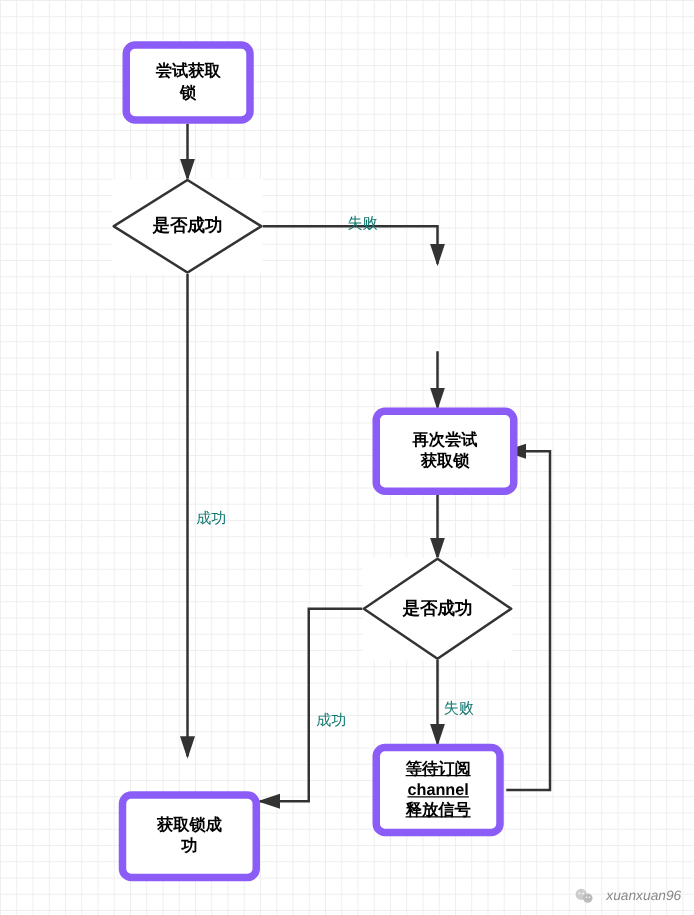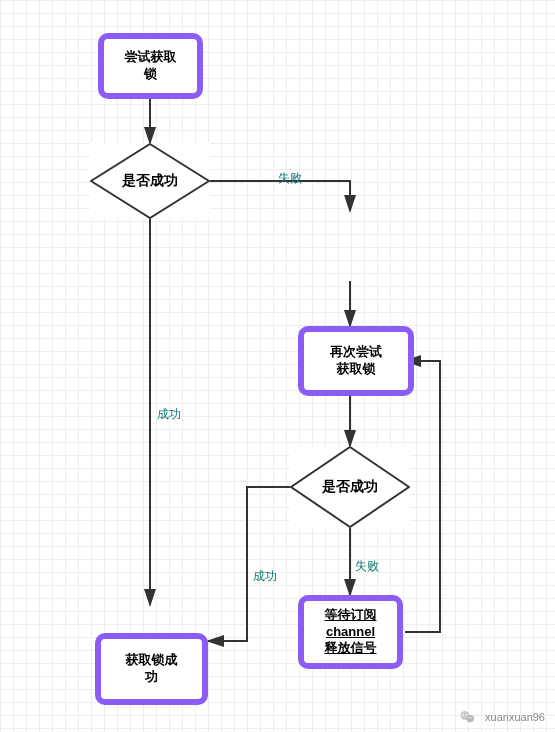--- a/index.html
+++ b/index.html
@@ -64,20 +64,21 @@
     pointer-events: none;
   }
   .footer {
     position: absolute;
     bottom: 6px;
     right: 10px;
     display: flex;
     align-items: center;
     gap: 8px;
     font-size: 11px;
+    font-style: italic;
     color: #888;
   }
   .wechat-icon {
     width: 18px;
     height: 18px;
     display: inline-flex;
   }
 </style>
 </head>
 <body>

